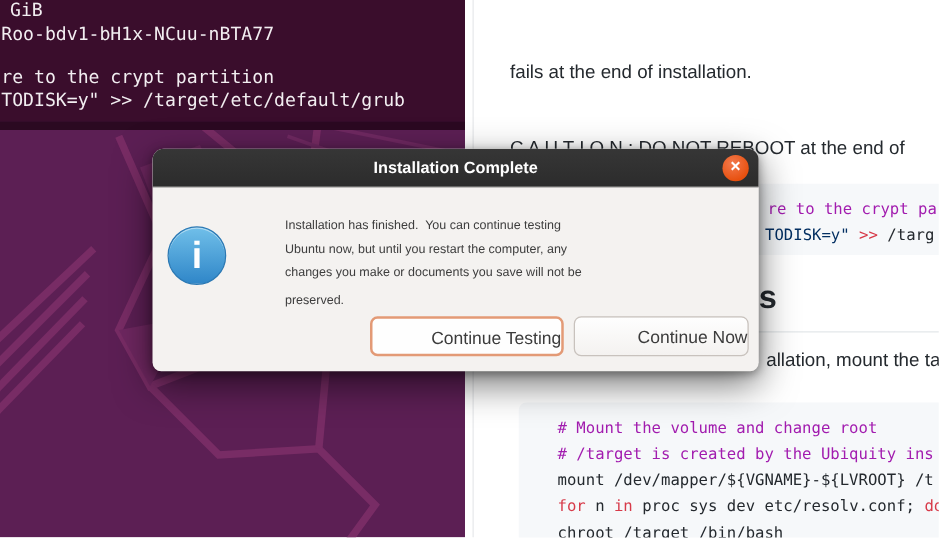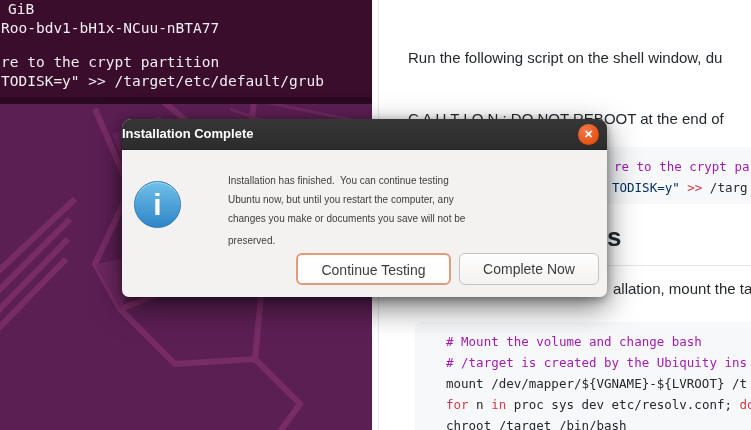--- a/index.html
+++ b/index.html
@@ -30,32 +30,32 @@
   #heading-frag{left:607px;top:224px;font-size:26px;line-height:26px;font-weight:bold;color:#24292e;z-index:3;}
   #heading-rule{left:410px;top:265px;width:400px;height:1px;background:#e4e7ea;z-index:3;}
   #para3{left:613px;top:277px;text-align:center;}
 
   
   #dialog{left:122px;top:119px;width:485px;height:178px;background:#f4f2f0;z-index:10;
        border-radius:9px 9px 7px 7px;
        box-shadow:0 10px 30px rgba(0,0,0,.55),0 2px 8px rgba(0,0,0,.35);}
   #titlebar{left:0;top:0;width:485px;height:31px;border-radius:9px 9px 0 0;
        background:linear-gradient(#363636,#2c2c2c);border-bottom:1px solid #232323;box-sizing:border-box;}
-  #dialog-title{width:100%;line-height:30px;color:#ffffff;
+  #dialog-title{width:100%;text-align:center;line-height:30px;color:#ffffff;
        font-weight:bold;font-size:13px;}
   #close-btn{right:8px;top:5px;width:21px;height:21px;border-radius:50%;
        background:radial-gradient(circle at 38% 32%,#f37a4d,#e7500f 72%);
        color:#ffffff;font-size:11px;font-weight:bold;text-align:center;line-height:21px;cursor:pointer;}
   #info-icon{left:12px;top:62px;width:47px;height:47px;border-radius:50%;
        background:linear-gradient(180deg,#70bfe9,#2f86c8);border:1px solid #2b79b4;box-sizing:border-box;
        box-shadow:inset 0 1px 0 rgba(255,255,255,.45);
        color:#ffffff;font-weight:bold;font-size:30px;text-align:center;line-height:45px;}
   .msg-line{position:absolute;left:106px;color:#3d3d3d;font-size:10px;line-height:19px;white-space:pre;}
   .dlg-btn{position:absolute;top:134px;height:32px;border-radius:6px;background:#fefefe;
-       color:#3c3c3c;font-size:14px;text-align:center;line-height:30px;box-sizing:border-box;cursor:pointer;}
+       color:#3c3c3c;font-size:14px;text-align:right;line-height:30px;box-sizing:border-box;cursor:pointer;}
   #btn-continue{left:174px;width:155px;border:2px solid #e39a76;}
   #btn-restart{left:337px;width:140px;border:1px solid #c8c2bd;background:linear-gradient(#fefefe,#f4f2f0);}
 </style>
 </head>
 <body>
 
 <div class="abs" id="desktop">
   <div class="abs" id="terminal">
     <div class="tline" style="left:8px;top:1px">GiB</div>
     <div class="tline" style="left:1px;top:20px">Roo-bdv1-bH1x-NCuu-nBTA77</div>
@@ -86,39 +86,38 @@
       <path d="M 230 5 L 372 55"></path>
       <path d="M 250 -5 L 372 20"></path>
     </g>
   </svg>
 </div>
 
 <div class="abs" id="article"></div>
 <div class="abs" id="v-border"></div>
 
 <div class="para" style="top:0">
-  <div>Run the following script on the shell window, du</div>
   <div>fails at the end of installation.</div>
 </div>
 <div class="para" style="top:61px">
   <div>C A U T I O N : DO NOT REBOOT at the end of</div>
   <div>reboot at here, system will ask you the passphra</div>
 </div>
 
 <div class="abs codeblock" id="code1">
   <div class="cline c-comment" style="left:199px;top:9px">re to the crypt pa</div>
   <div class="cline" style="left:197px;top:30px"><span class="c-str">TODISK=y" </span><span class="c-kw">&gt;&gt;</span><span> /targ</span></div>
 </div>
 
 <div class="abs" id="heading-frag">s</div>
 <div class="abs" id="heading-rule"></div>
 <div class="para" id="para3">allation, mount the ta</div>
 
 <div class="abs codeblock" id="code2">
-  <div class="cline c-comment" style="left:31px;top:9px"># Mount the volume and change bash</div>
+  <div class="cline c-comment" style="left:31px;top:9px"># Mount the volume and change root</div>
   <div class="cline c-comment" style="left:31px;top:30px"># /target is created by the Ubiquity ins</div>
   <div class="cline" style="left:31px;top:51px">mount /dev/mapper/${VGNAME}-${LVROOT} /t</div>
   <div class="cline" style="left:31px;top:72px"><span class="c-kw">for</span><span> n </span><span class="c-kw">in</span><span> proc sys dev etc/resolv.conf; </span><span class="c-kw">do</span></div>
   <div class="cline" style="left:31px;top:93px">chroot /target /bin/bash</div>
 </div>
 
 <div class="abs" id="dialog">
   <div class="abs" id="titlebar">
     <div id="dialog-title">Installation Complete</div>
     <div class="abs" id="close-btn">
@@ -126,14 +125,14 @@
     </div>
   </div>
   <div class="abs" id="info-icon">
     <span>i</span>
   </div>
   <div class="msg-line" style="top:52px">Installation has finished.  You can continue testing</div>
   <div class="msg-line" style="top:90px">changes you make or documents you save will not be</div>
   <div class="msg-line" style="top:71px">Ubuntu now, but until you restart the computer, any</div>
   <div class="msg-line" style="top:112px">preserved.</div>
   <div class="dlg-btn" id="btn-continue">Continue Testing</div>
-  <div class="dlg-btn" id="btn-restart">Complete Now</div>
+  <div class="dlg-btn" id="btn-restart">Continue Now</div>
 </div>
 
 </body></html>

